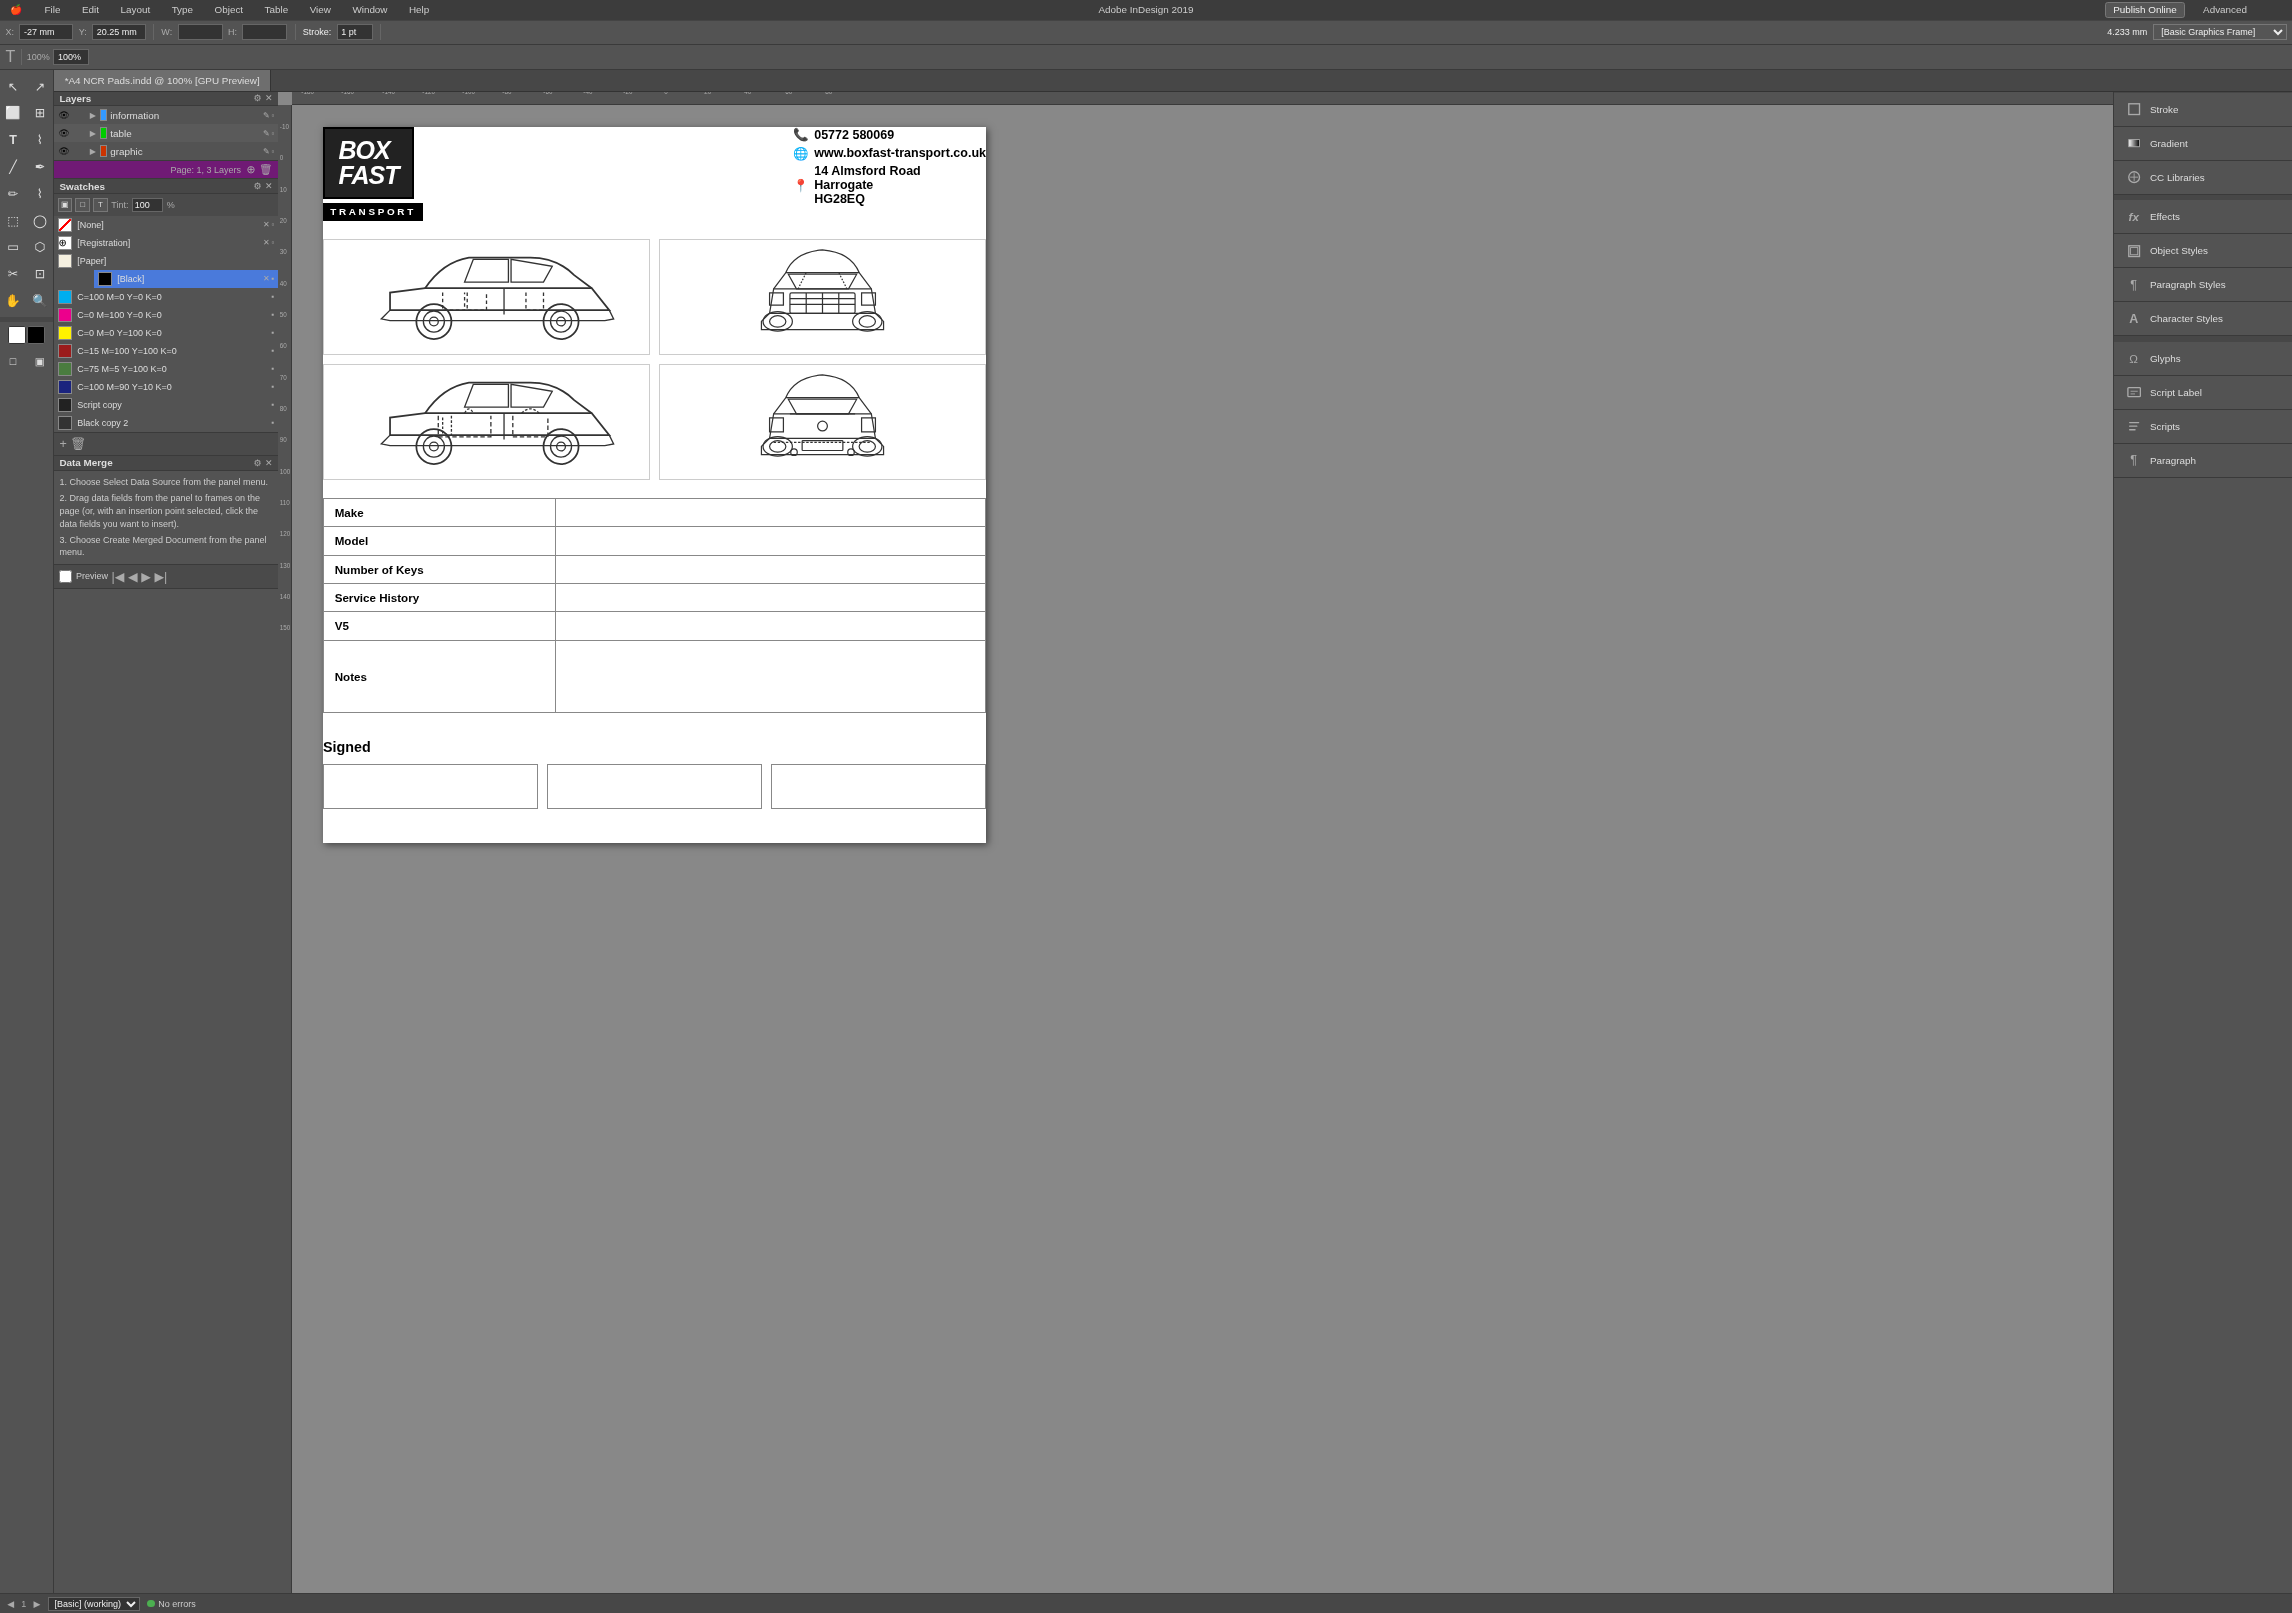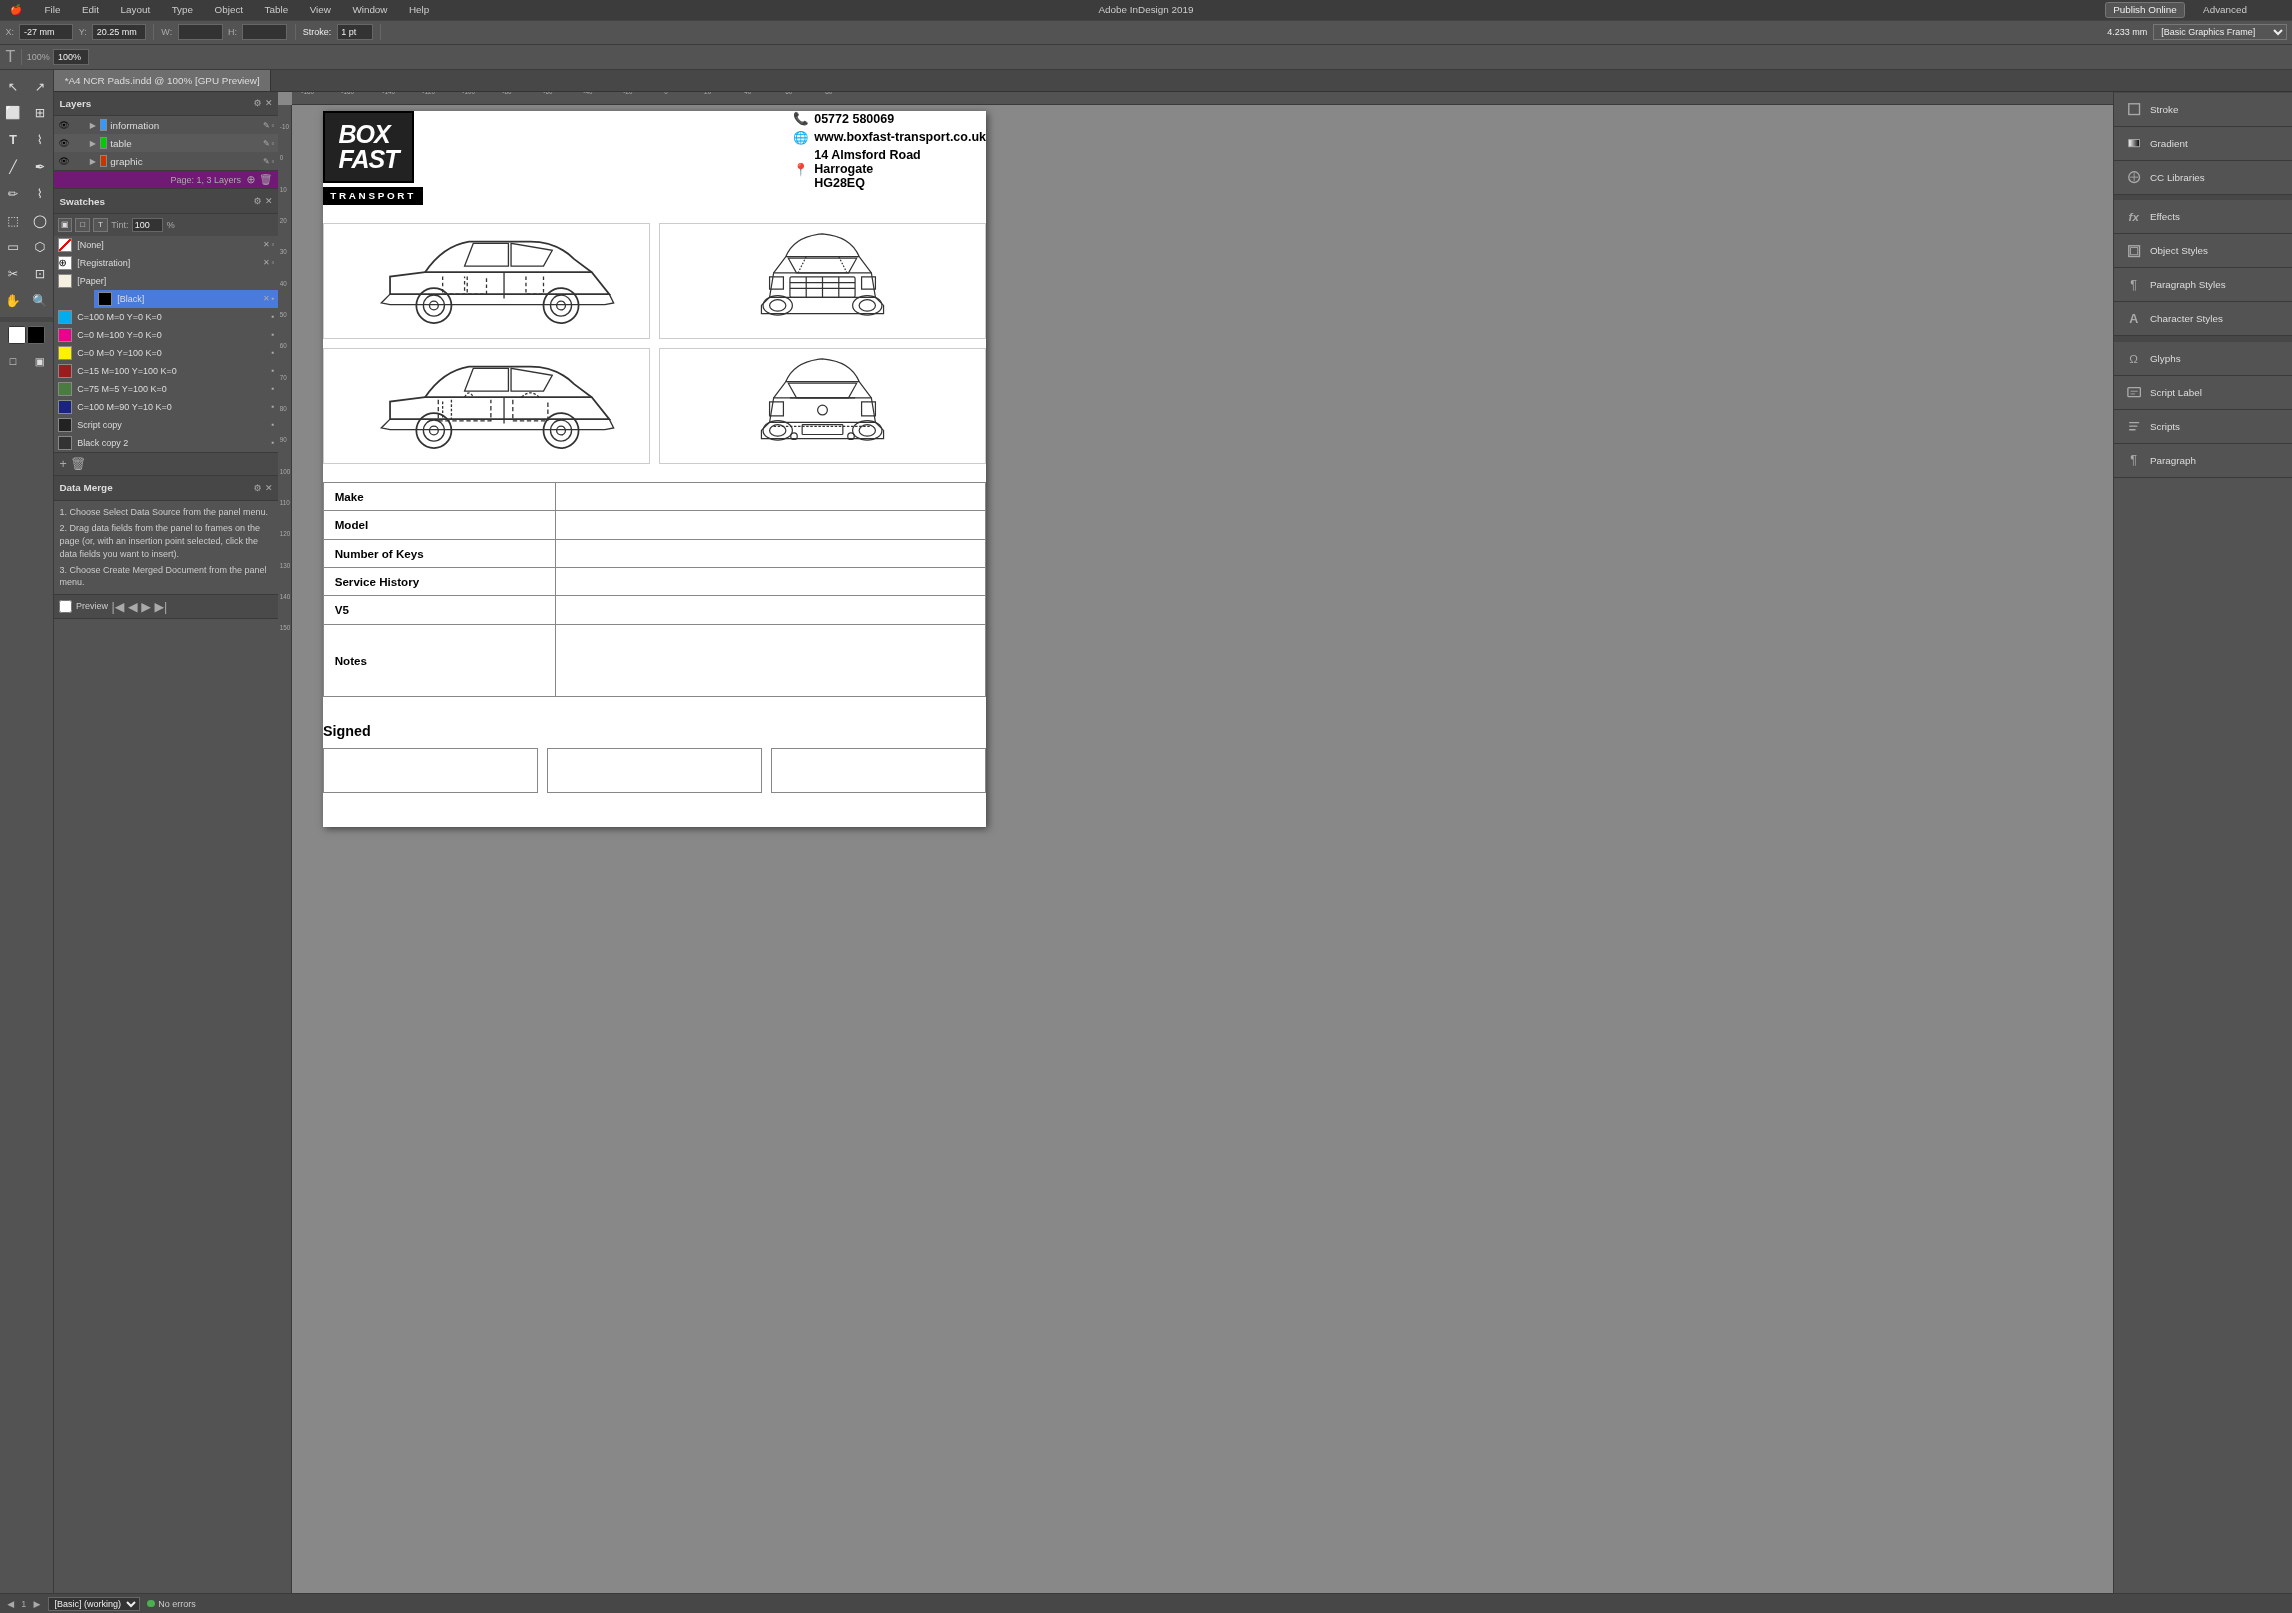--- a/index.html
+++ b/index.html
@@ -70,21 +70,21 @@
     #left-panels {
       position: fixed; top: 91px; left: 54px; width: 224px; bottom: 19.7px;
       background: #535353; z-index: 96; overflow-y: auto; display: flex; flex-direction: column;
     }
 
     
     .panel {
       background: #535353; border-bottom: 0.9px solid #3a3a3a; flex-shrink: 0;
     }
     .panel-header {
-      height: 25px; background: #474747; display: flex; align-items: center;
+      height: 15px; background: #474747; display: flex; align-items: center;
       padding: 0 5.4px; cursor: pointer; border-bottom: 0.9px solid #3a3a3a;
       justify-content: space-between;
     }
     .panel-title { color: #ddd; font-size: 9.9px; font-weight: bold; }
     .panel-actions { display: flex; gap: 3.6px; align-items: center; }
     .panel-btn { color: #aaa; font-size: 9px; cursor: pointer; }
     .panel-content { padding: 3.6px; }
 
     
     .layer-row {
@@ -158,21 +158,21 @@
     }
     .ruler-v {
       position: absolute; top: 14.3px; left: 0; width: 14.3px; bottom: 0;
       background: #535353; border-right: 0.9px solid #3a3a3a;
       font-size: 7.2px; color: #aaa; overflow: hidden;
     }
     .ruler-mark { position: absolute; font-size: 6.3px; color: #aaa; }
 
     
     #document-page {
-      position: absolute; top: 20px; left: 45px; width: 663px; background: white;
+      position: absolute; top: 36px; left: 45px; width: 663px; background: white;
       box-shadow: 1.8px 1.8px 7.2px rgba(0,0,0,0.5); min-height: 716px; padding: 0;
     }
 
     
     .doc-header { display: flex; justify-content: space-between; align-items: flex-start; margin-bottom: 18px; }
     .logo-area { width: 179px; }
     .logo-box {
       background: #222; color: white; font-size: 25px; font-weight: 900;
       padding: 9px 13.4px; display: inline-block; line-height: 1; letter-spacing: -0.9px;
       text-transform: uppercase; font-style: italic; border: 2.7px solid #000;

